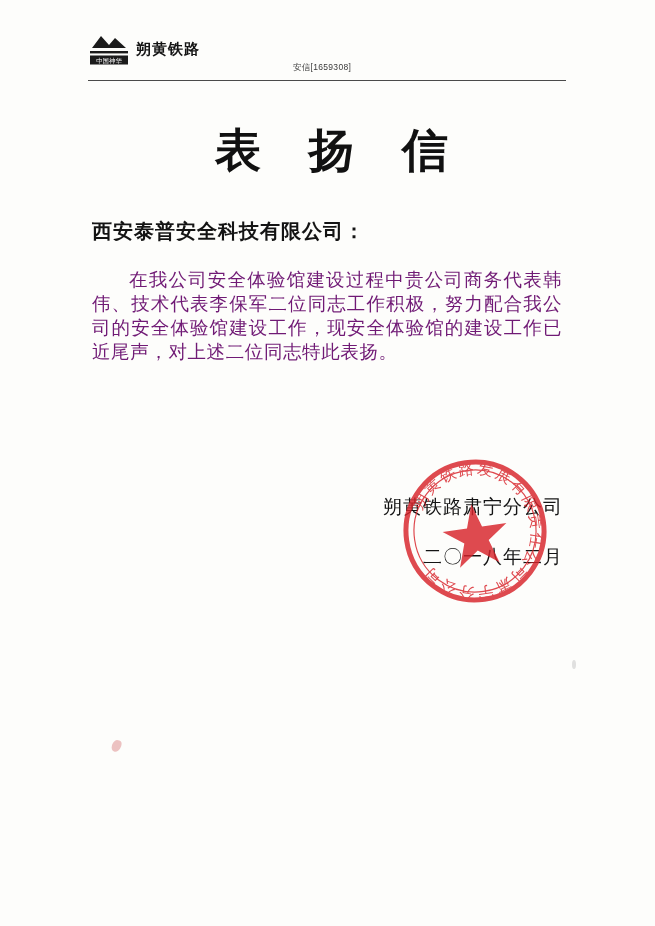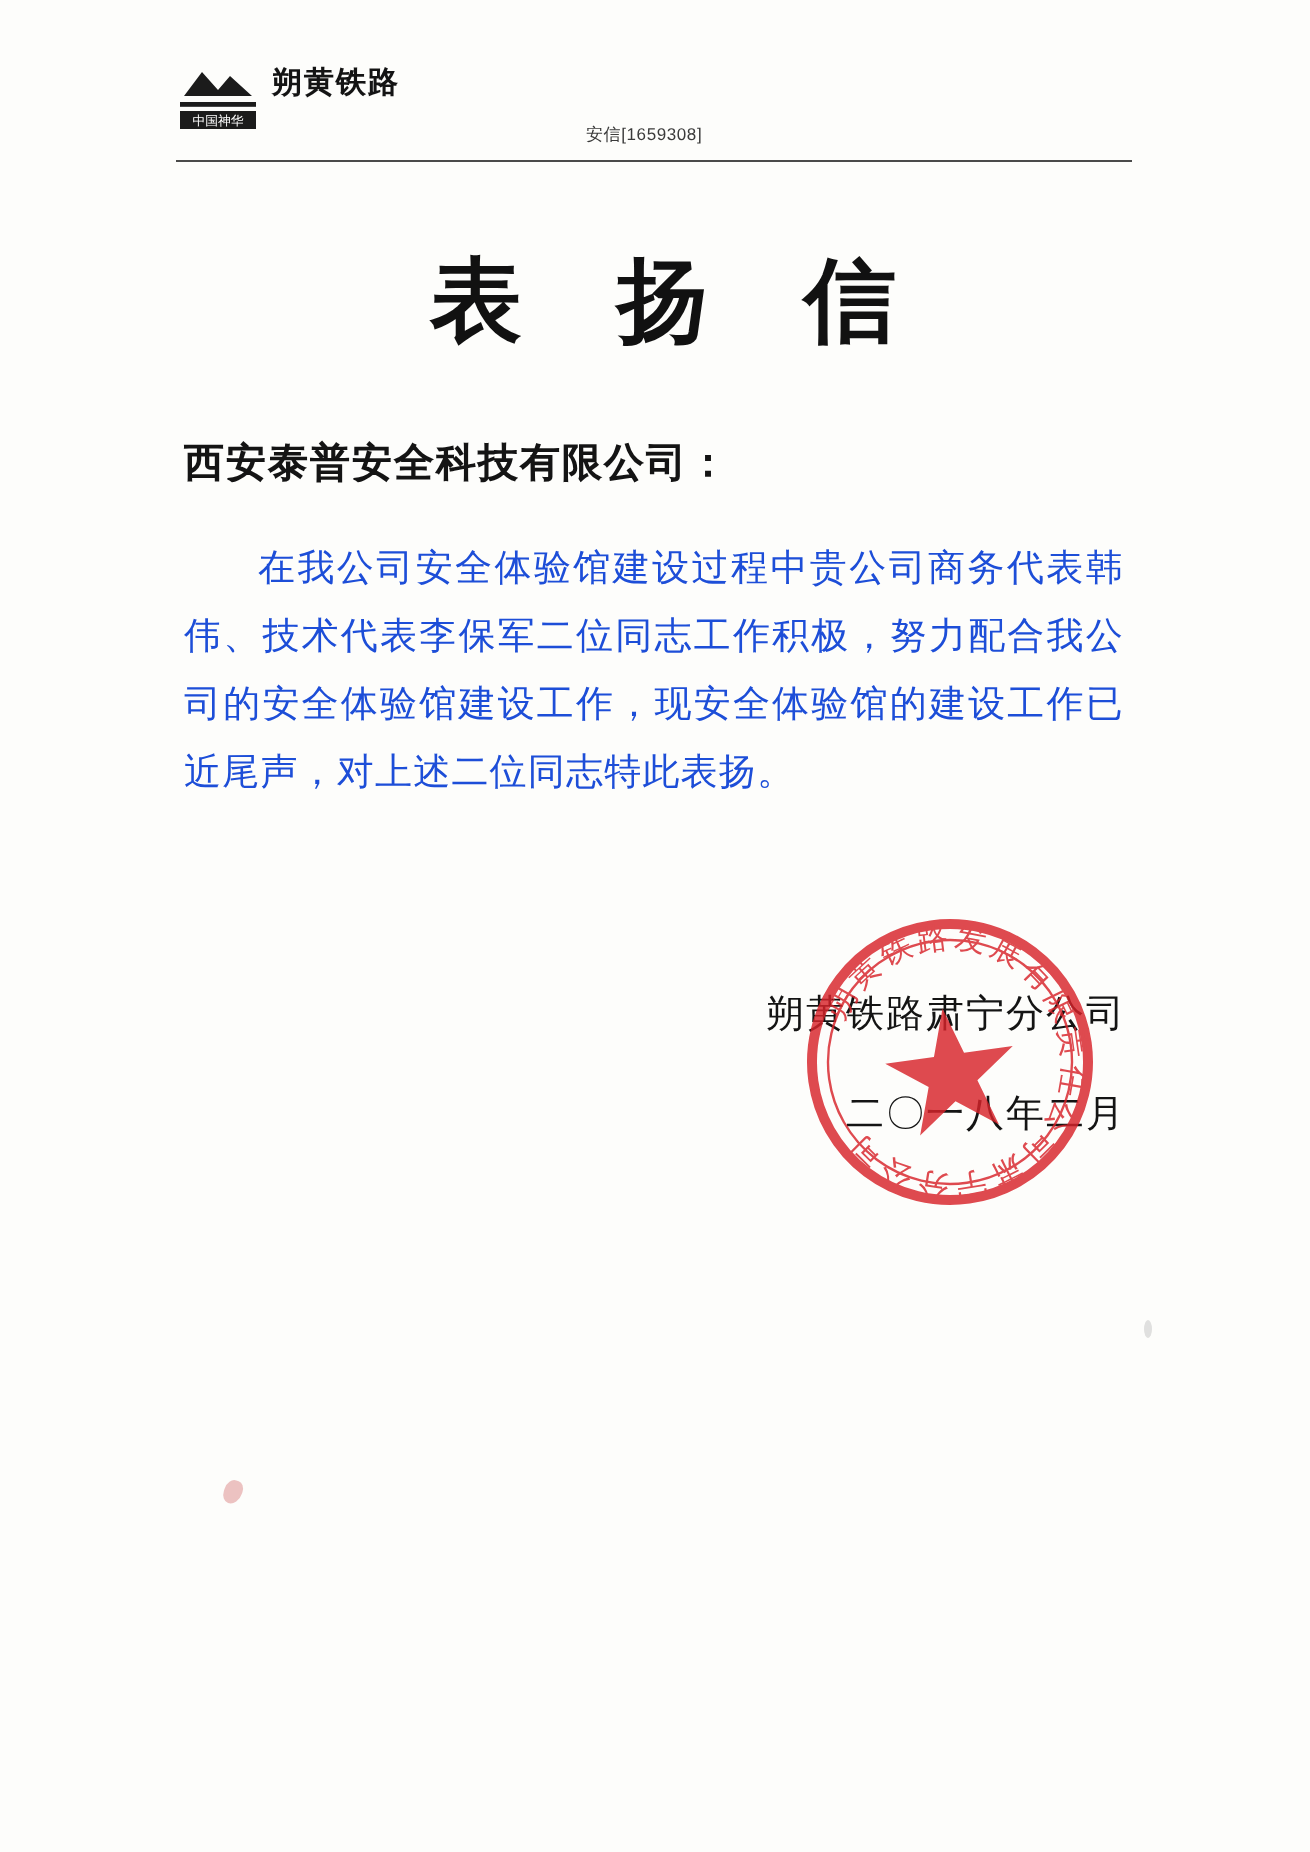--- a/index.html
+++ b/index.html
@@ -30,20 +30,21 @@
     left: 88px;
     top: 32px;
     width: 478px;
     height: 48px;
   }
   .logo-block {
     position: absolute;
     left: 0;
     top: 0;
     display: flex;
+    align-items: center;
     gap: 6px;
   }
   .logo-mark {
     position: relative;
     width: 42px;
     height: 34px;
   }
   .logo-mark svg { display: block; }
   .logo-text {
     font-family: "Liberation Sans", sans-serif;
@@ -96,24 +97,24 @@
     letter-spacing: 1px;
     color: #141414;
     font-family: Liberation Mono, monospace;
   }
   .body-text {
     position: absolute;
     left: 92px;
     top: 268px;
     width: 470px;
     font-size: 18.5px;
-    line-height: 34px;
+    line-height: 24px;
     letter-spacing: 0.6px;
     text-indent: 37px;
-    color: #1d4ed8;
+    color: #701a75;
     text-align: justify;
   }
 
   
   .signature {
     position: absolute;
     right: 92px;
     top: 494px;
     text-align: right;
   }

